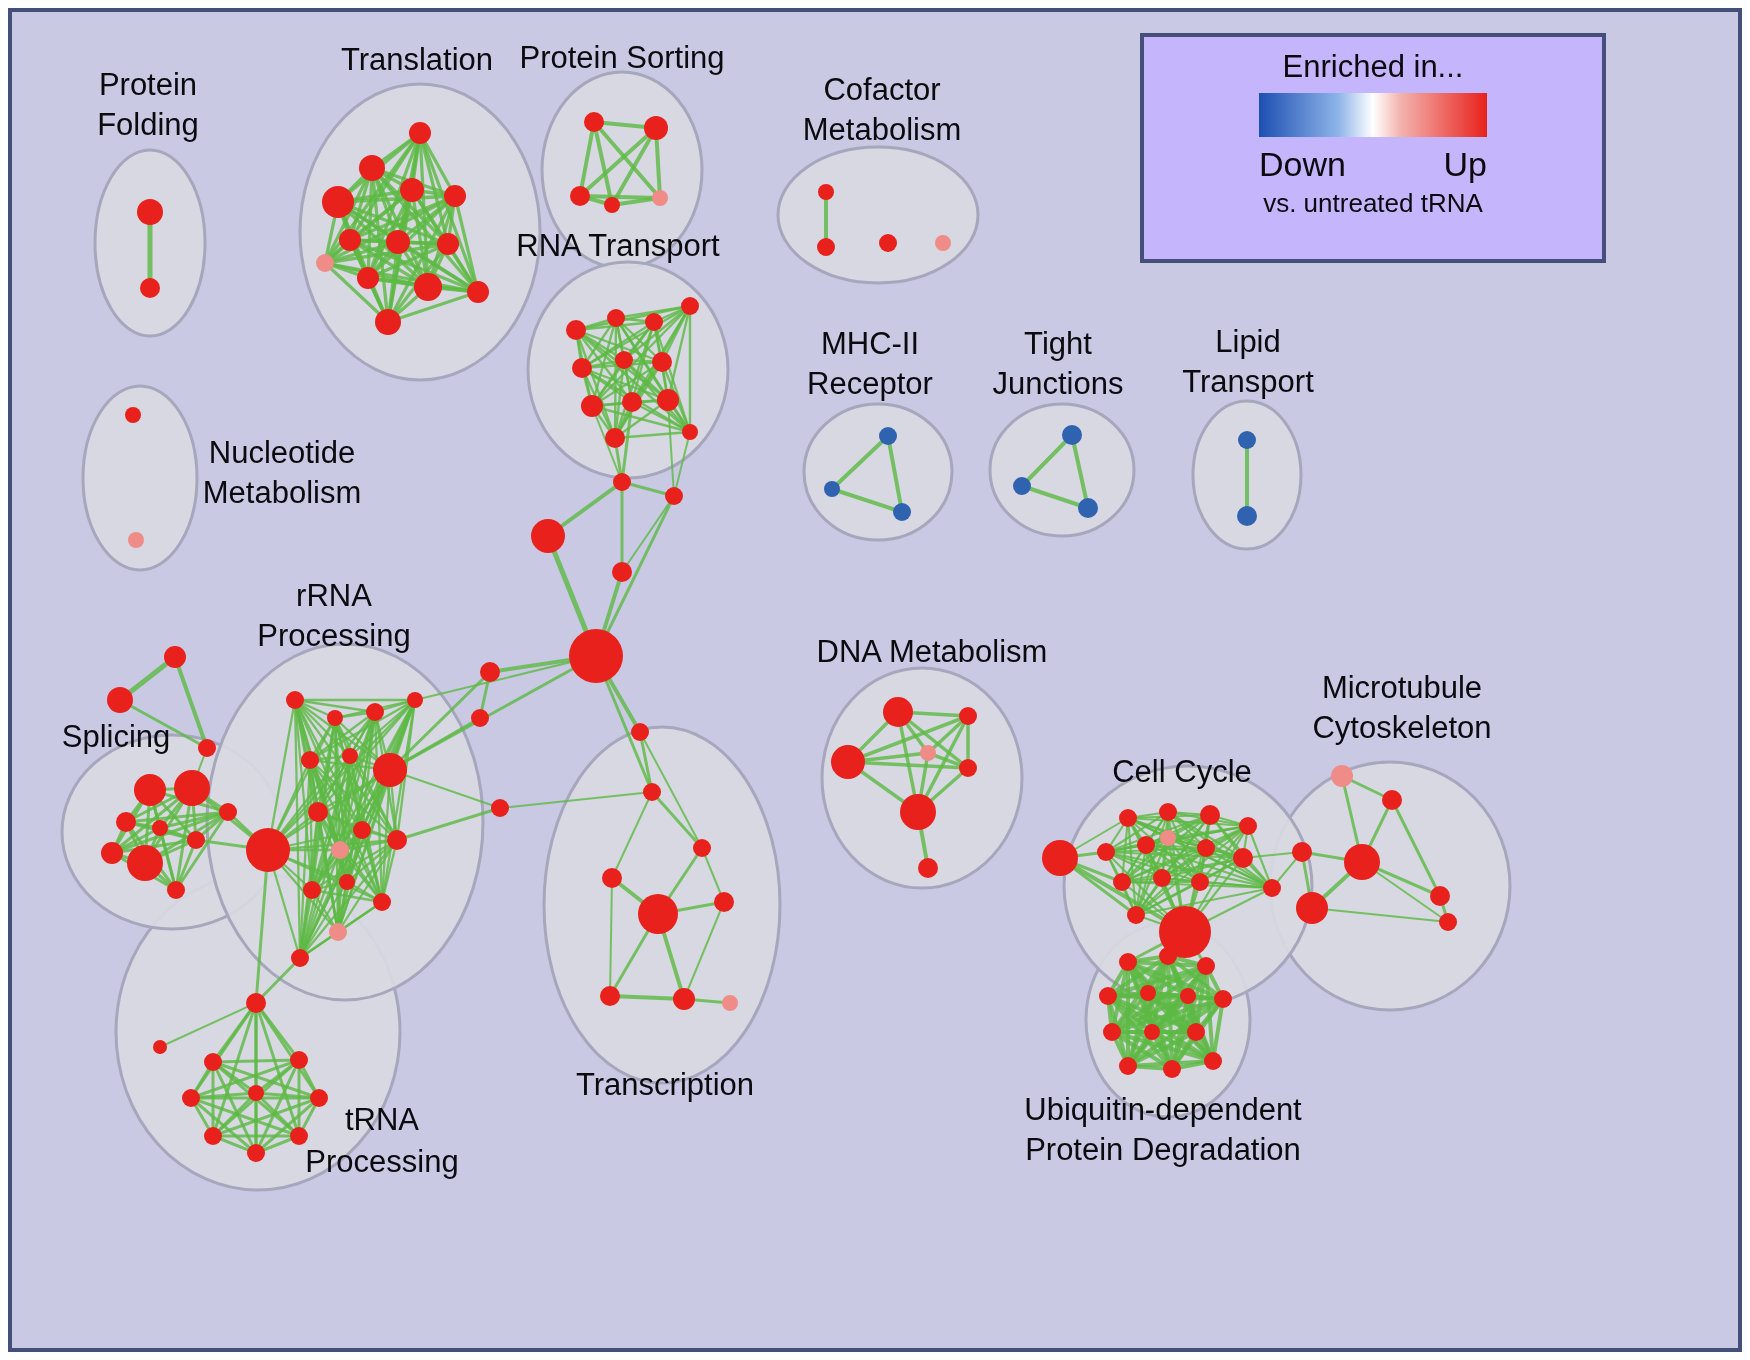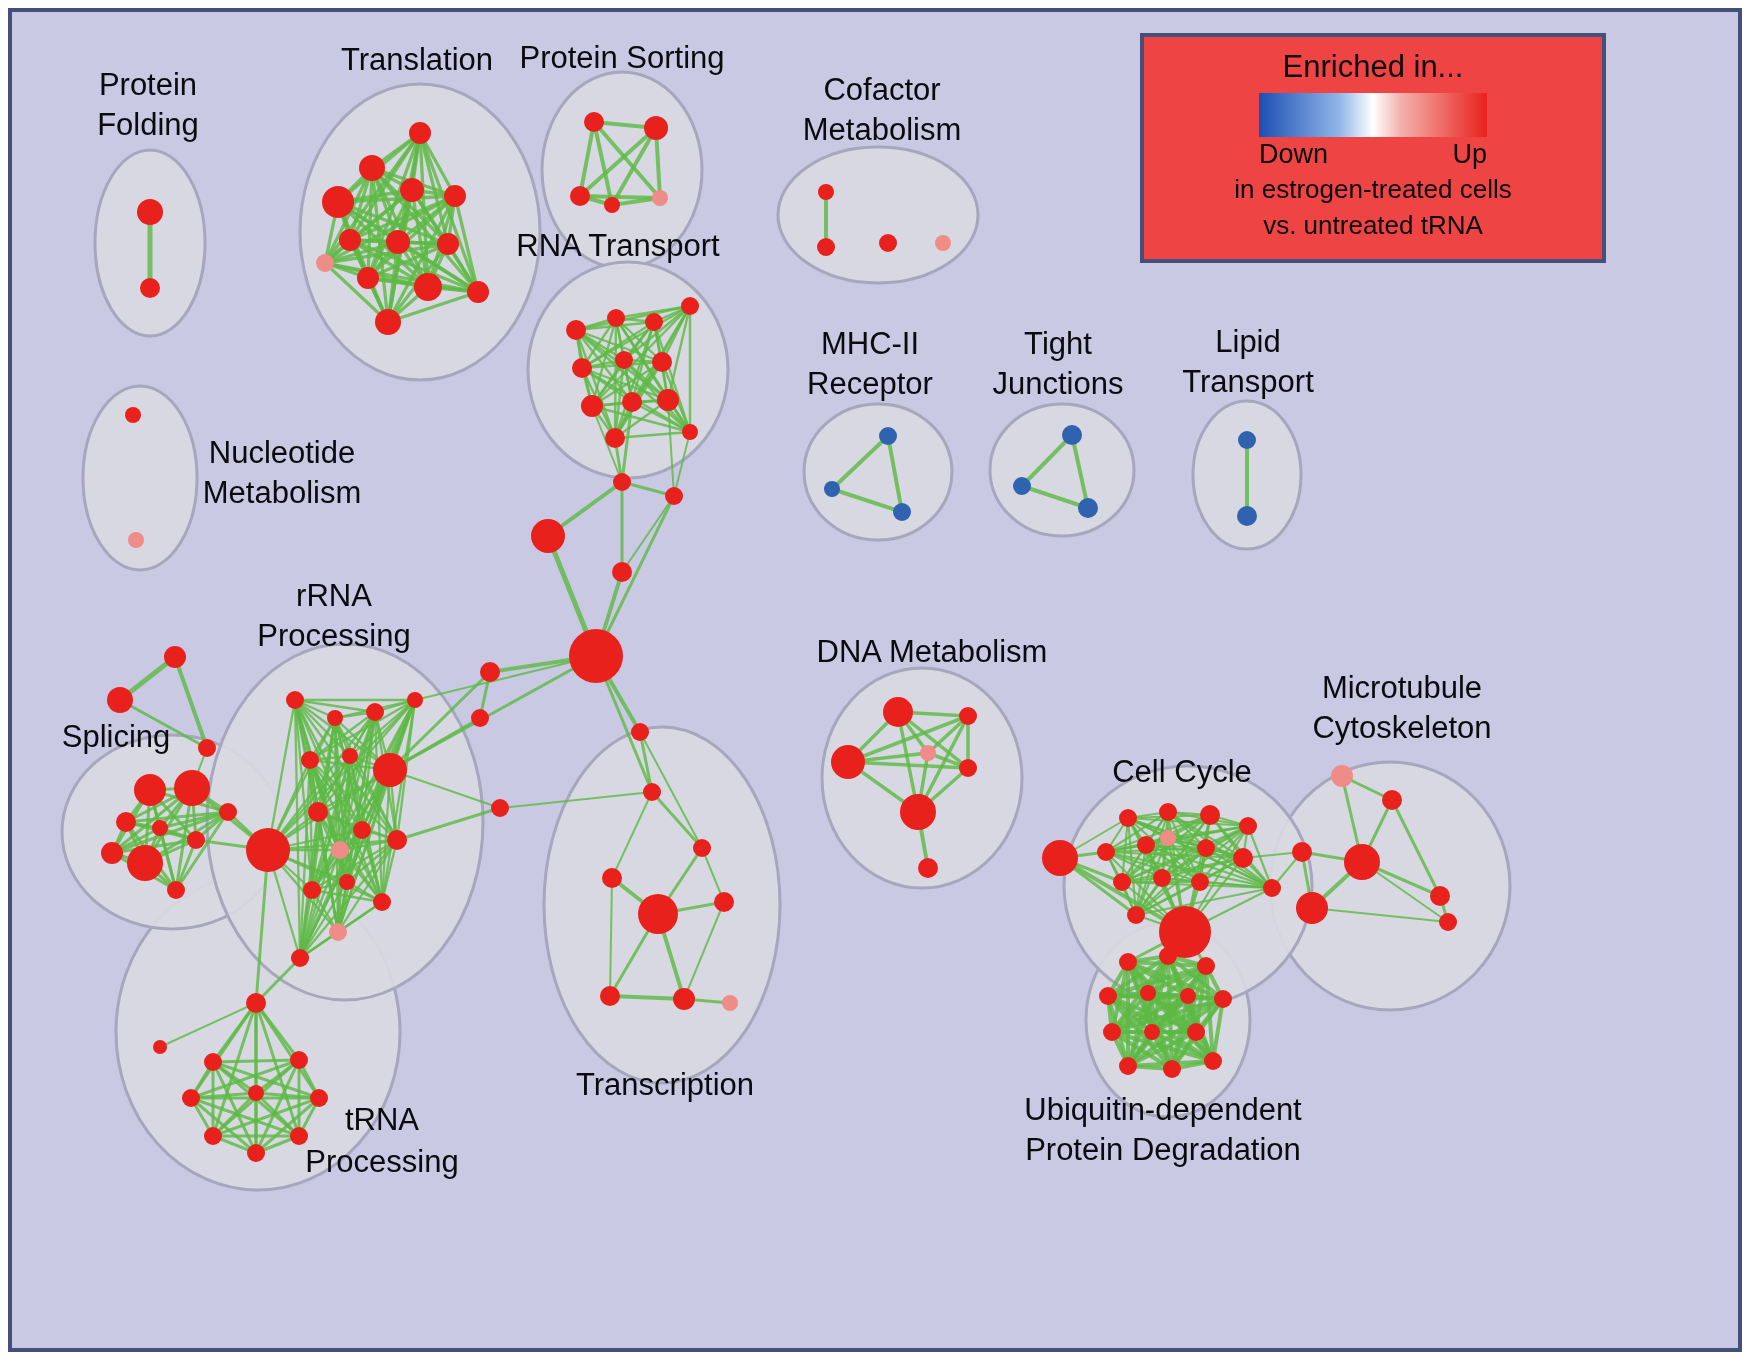--- a/index.html
+++ b/index.html
@@ -17,29 +17,29 @@
   }
   svg#graph {
     position:absolute; left:0; top:0; width:1750px; height:1360px;
   }
   svg#graph text {
     font-family:"Liberation Sans", sans-serif;
     fill:#0b0b0f;
   }
   .legend {
     position:absolute; left:1140px; top:33px; width:466px; height:230px;
-    border:4px solid #45507a; background:#ef4444;
+    border:4px solid #45507a; background:#c4b5fd;
     box-sizing:border-box; text-align:center;
   }
   .legend-title { font-size:31px; margin-top:12px; color:#0b0b0f; }
   .legend-bar-wrap { width:228px; margin:8px auto 0 auto; }
   .legend-bar { height:44px; width:100%; }
   .legend-ends {
     display:flex; justify-content:space-between;
-    font-size:27px; margin-top:2px; color:#0b0b0f;
+    font-size:34px; margin-top:8px; color:#0b0b0f;
   }
   .legend-note { font-size:26px; margin-top:3px; color:#0b0b0f; line-height:1.25; }
 </style>
 </head>
 <body>
 
 <div class="frame"></div>
 
 <svg id="graph" viewBox="0 0 1750 1360" xmlns="http://www.w3.org/2000/svg">
   <g id="g-clusters">
@@ -881,15 +881,14 @@
 
 <div class="legend">
   <div class="legend-title">Enriched in...</div>
   <div class="legend-bar-wrap">
     <div class="legend-bar" style="background: linear-gradient(to right, rgb(29, 79, 179) 0%, rgb(143, 181, 232) 35%, rgb(255, 255, 255) 50%, rgb(243, 179, 174) 62%, rgb(232, 33, 28) 100%);"></div>
     <div class="legend-ends">
       <span>Down</span>
       <span>Up</span>
     </div>
   </div>
-  <div class="legend-note">in estrogen-treated cells</div>
   <div class="legend-note">vs. untreated tRNA</div>
 </div>
 
 </body></html>

